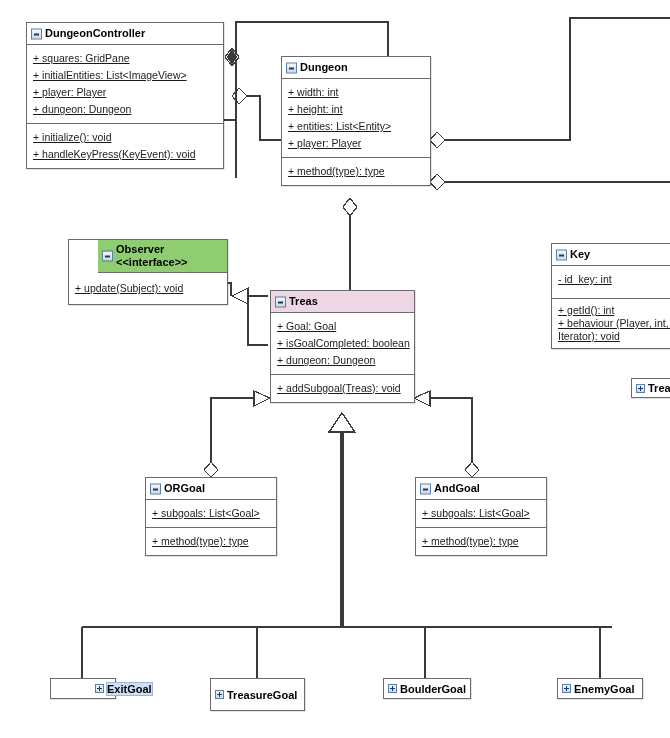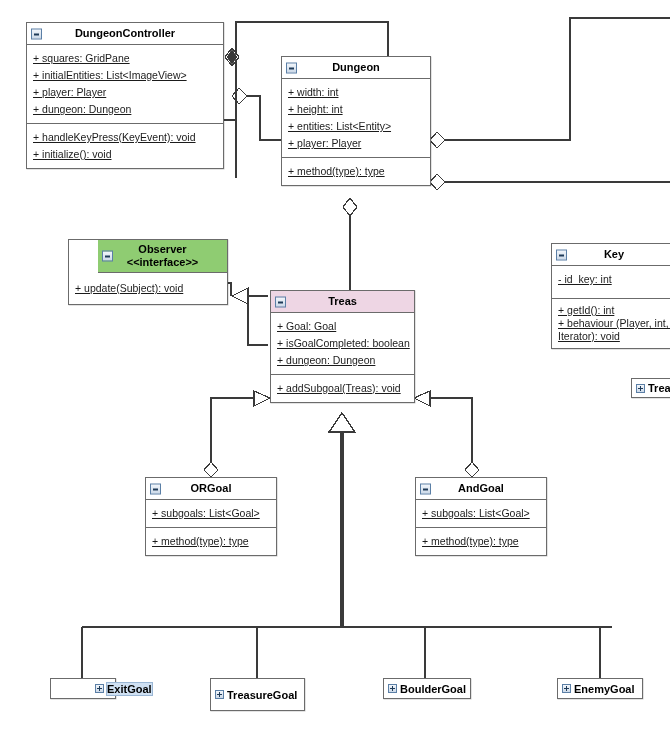--- a/index.html
+++ b/index.html
@@ -29,21 +29,21 @@
     position: absolute;
     box-sizing: border-box;
     border: 1px solid #6b6b6b;
     background: #ffffff;
     box-shadow: 0.5px 0.5px 0 rgba(0,0,0,0.22);
   }
   .uml-header {
     position: relative;
     box-sizing: border-box;
     border-bottom: 1px solid #6b6b6b;
-    text-align: center;
+    text-align: left;
     font-weight: bold;
     font-size: 11px;
     color: #000000;
     line-height: 13px;
     padding: 4px 18px 4px 18px;
   }
   .uml-header.green { background: #8FCC72; margin-left: 29px; }
   .uml-header.pink  { background: #EED6E4; }
   .uml-header.plain { background: #ffffff; }
   .stereotype {
@@ -198,22 +198,22 @@
       <span class="expander"></span>
       <span>DungeonController</span>
     </div>
     <div class="uml-compartment">
       <div class="member">+ squares: GridPane</div>
       <div class="member">+ initialEntities: List&lt;ImageView&gt;</div>
       <div class="member">+ player: Player</div>
       <div class="member">+ dungeon: Dungeon</div>
     </div>
     <div class="uml-compartment">
+      <div class="member">+ initialize(): void</div>
       <div class="member">+ handleKeyPress(KeyEvent): void</div>
-      <div class="member">+ initialize(): void</div>
     </div>
   </div>
 
   <div class="uml-class" style="left:281px; top:56px; width:150px;">
     <div class="uml-header plain">
       <span class="expander"></span>
       <span>Dungeon</span>
     </div>
     <div class="uml-compartment">
       <div class="member">+ width: int</div>

